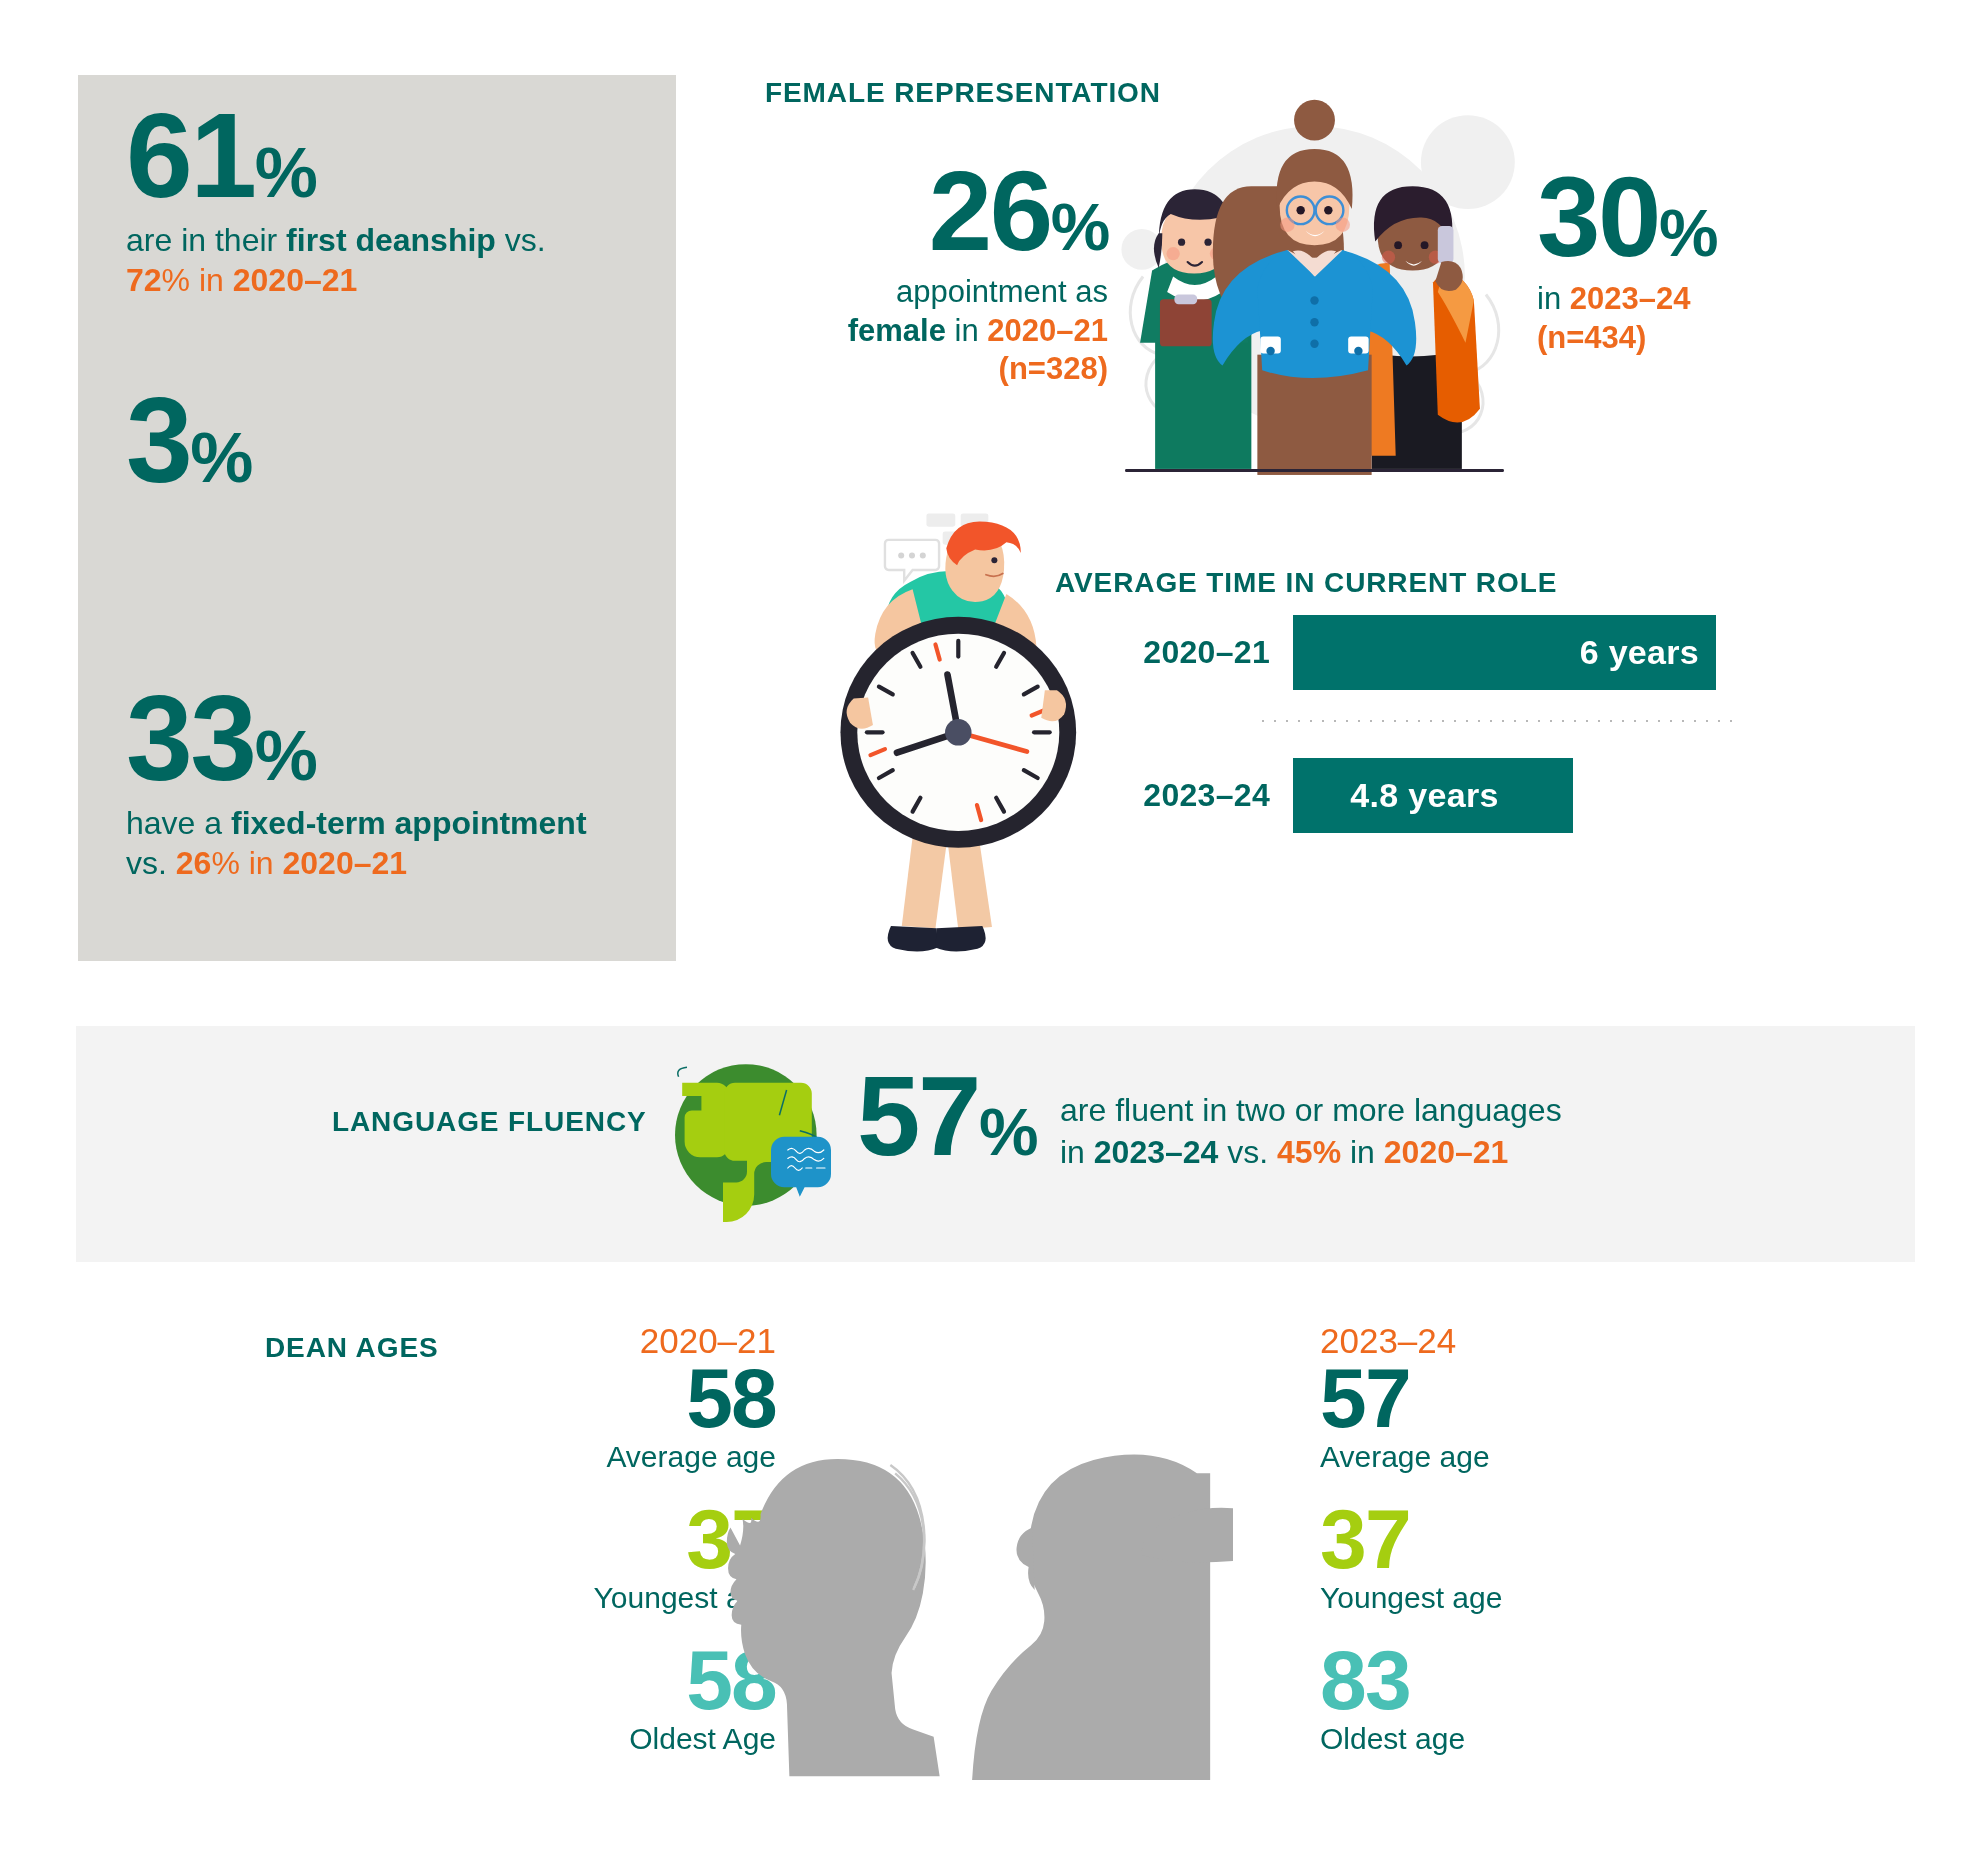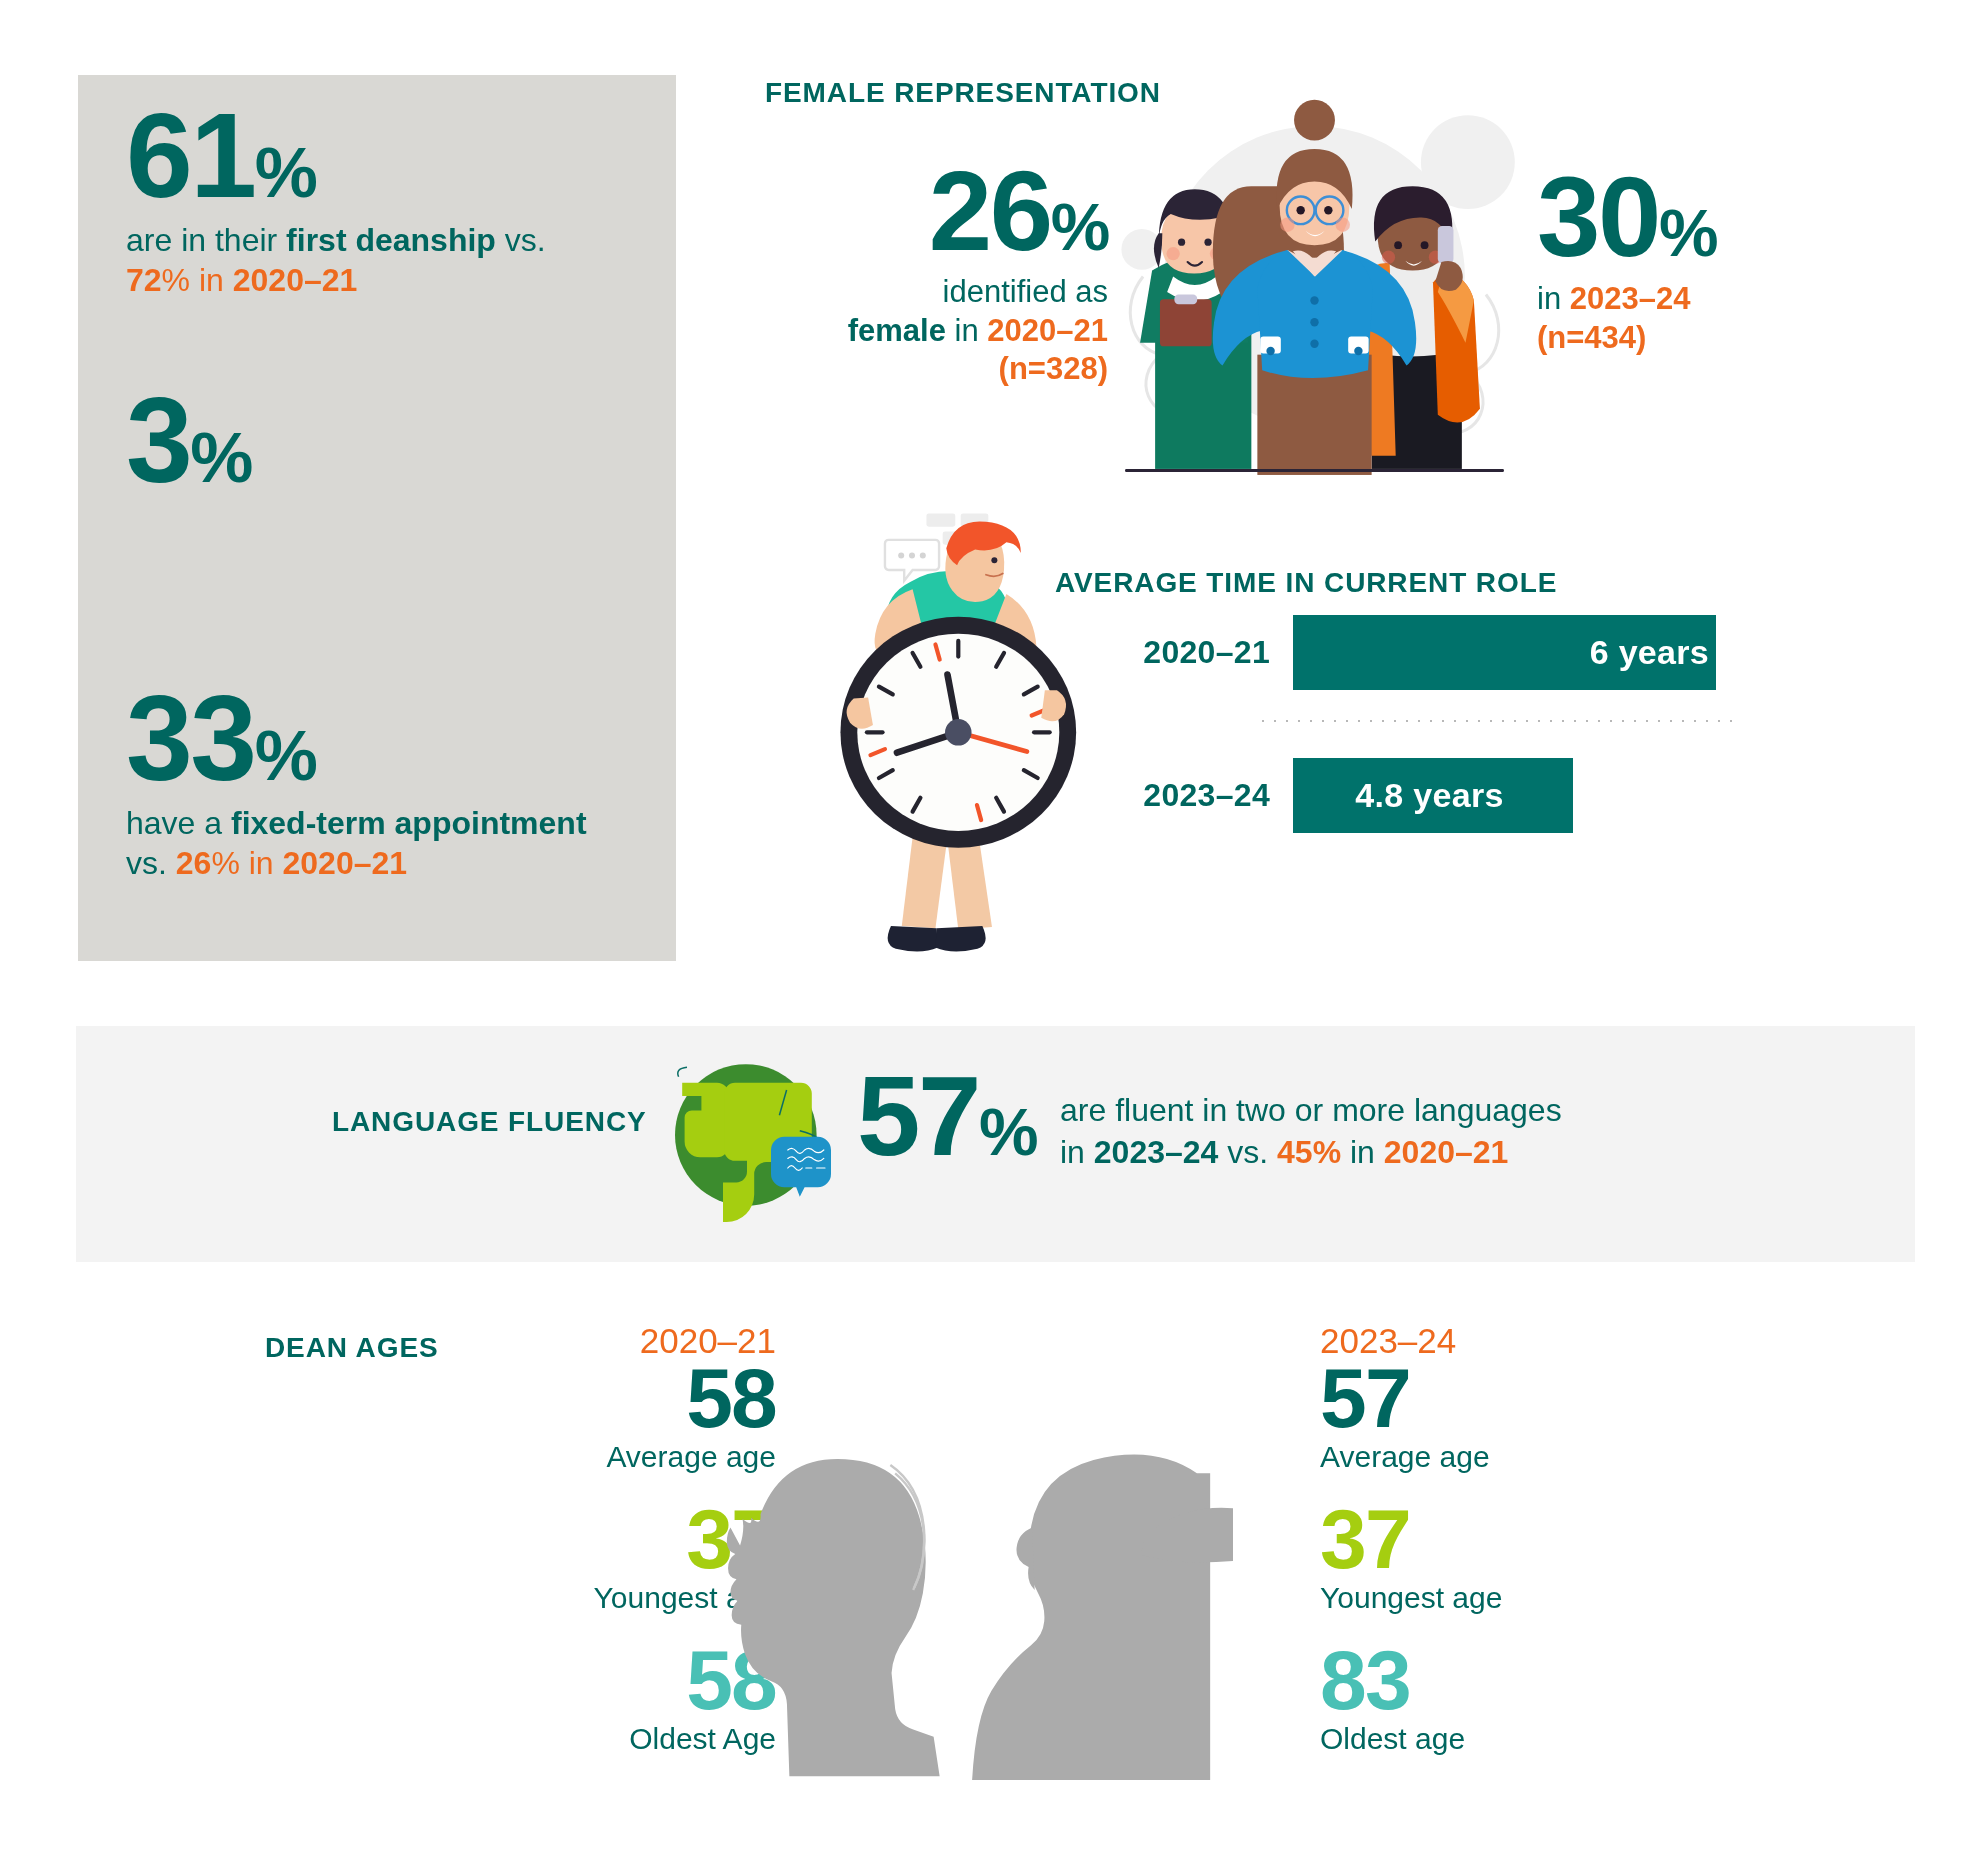--- a/index.html
+++ b/index.html
@@ -62,21 +62,21 @@
   #time-head{left:1055px;top:567px;}
   .bar-row{position:absolute;display:flex;align-items:center;}
   .bar-lbl{
     font-size:32px;font-weight:700;color:#00665F;
     width:150px;text-align:right;margin-right:23px;letter-spacing:0.3px;
   }
   .bar{
     background:#00726B;height:75px;display:flex;align-items:center;
     justify-content:flex-end;
   }
-  .bar span{color:#ffffff;font-size:34px;font-weight:700;padding-right:7px;letter-spacing:0.3px;}
+  .bar span{color:#ffffff;font-size:34px;font-weight:700;padding-right:17px;letter-spacing:0.3px;}
   #dotline{
     left:1257px;top:719px;width:481px;height:3.6px;
     background-image:radial-gradient(circle, #b8b8b8 1px, rgba(0,0,0,0) 1.1px);
     background-size:12px 3.6px;background-repeat:repeat-x;
   }
 
   
   #lang-band{left:76px;top:1026px;width:1839px;height:236px;background:#F3F3F3;}
   #lang-head{left:332px;top:1106px;}
   #lang-num{left:857px;top:1059px;font-size:114px;font-weight:700;color:#00665F;line-height:1;letter-spacing:-2.4px;}
@@ -123,21 +123,21 @@
     </div>
   </div>
 
 </div>
 
 <div class="abs sec-head" id="fem-head">FEMALE REPRESENTATION</div>
 
 <div class="abs" id="fem-left">
   <div class="num"><span>26</span><span class="pct">%</span></div>
   <div class="sub">
-    <span>identified as</span><br>
+    <span>appointment as</span><br>
     <b>female</b><span> in </span><b class="or">2020–21</b><br>
     <b class="or">(n=328)</b>
   </div>
 </div>
 
 <div class="abs" style="left:1107px;top:96px;width:415px;height:385px;">
   <svg width="415" height="385" viewBox="0 0 690 640">
 
     <circle cx="345" cy="300" r="250" fill="#F0F0F0"></circle>
     <circle cx="600" cy="110" r="78" fill="#F0F0F0"></circle>

